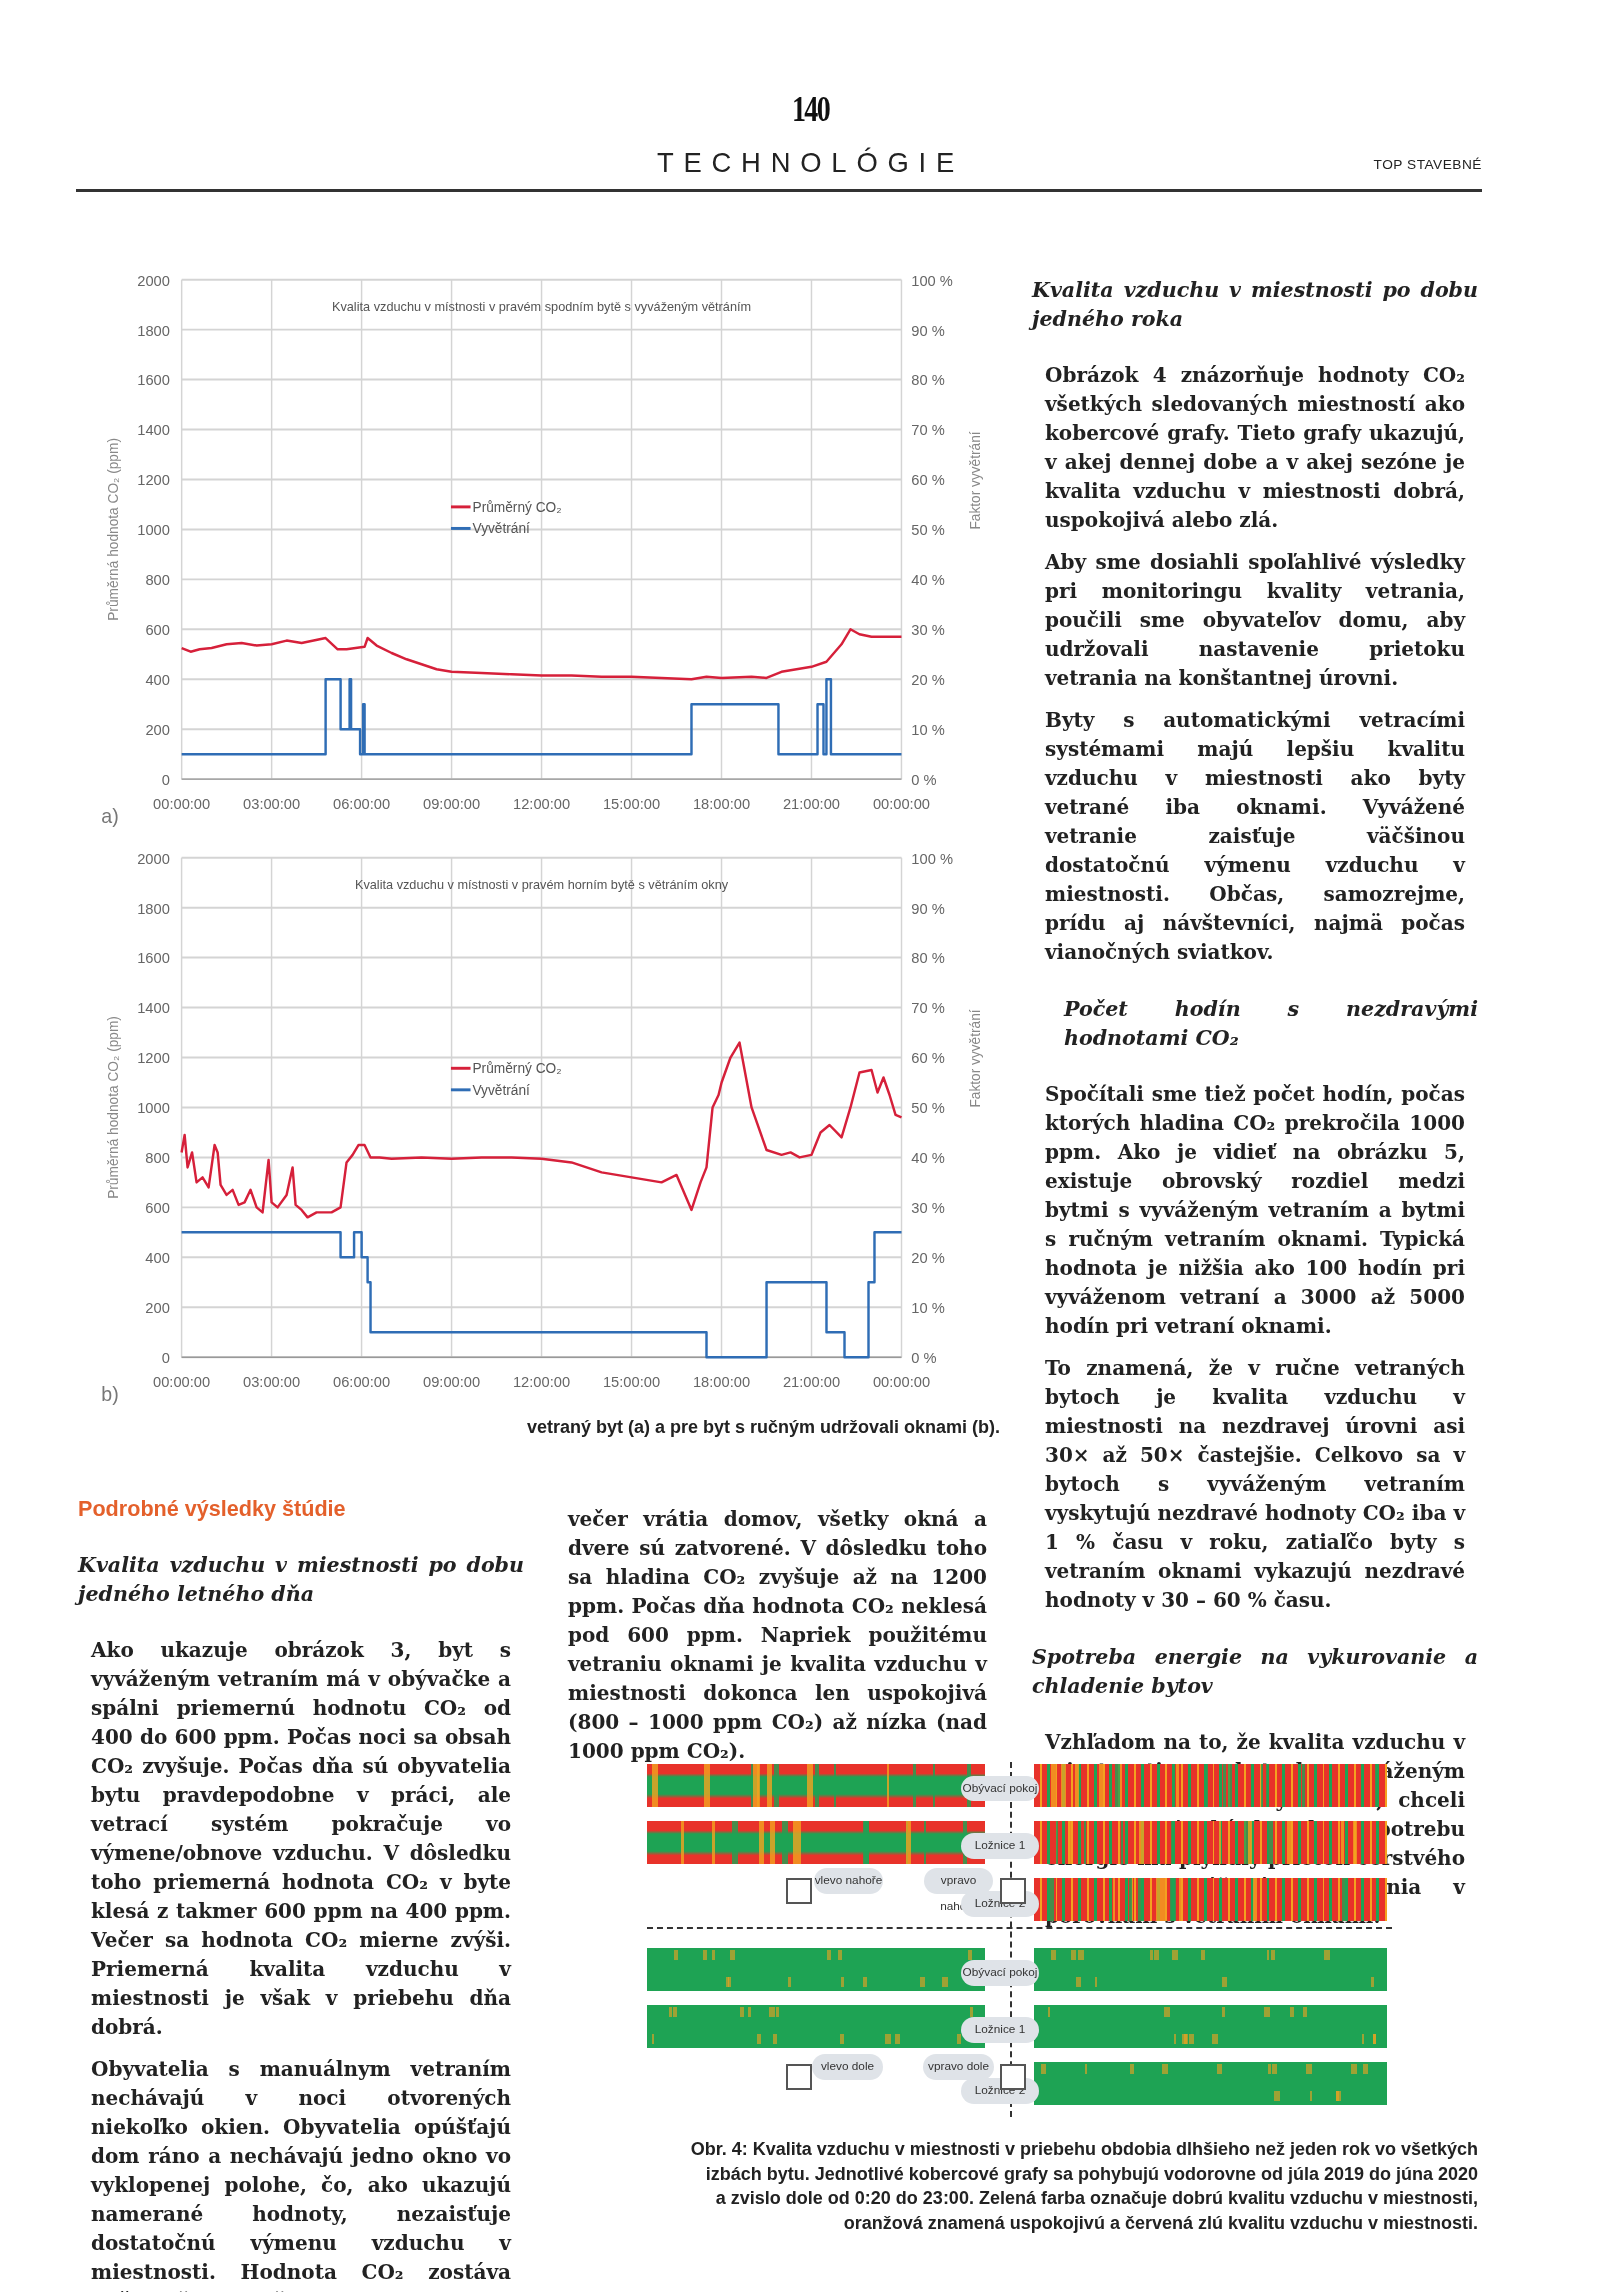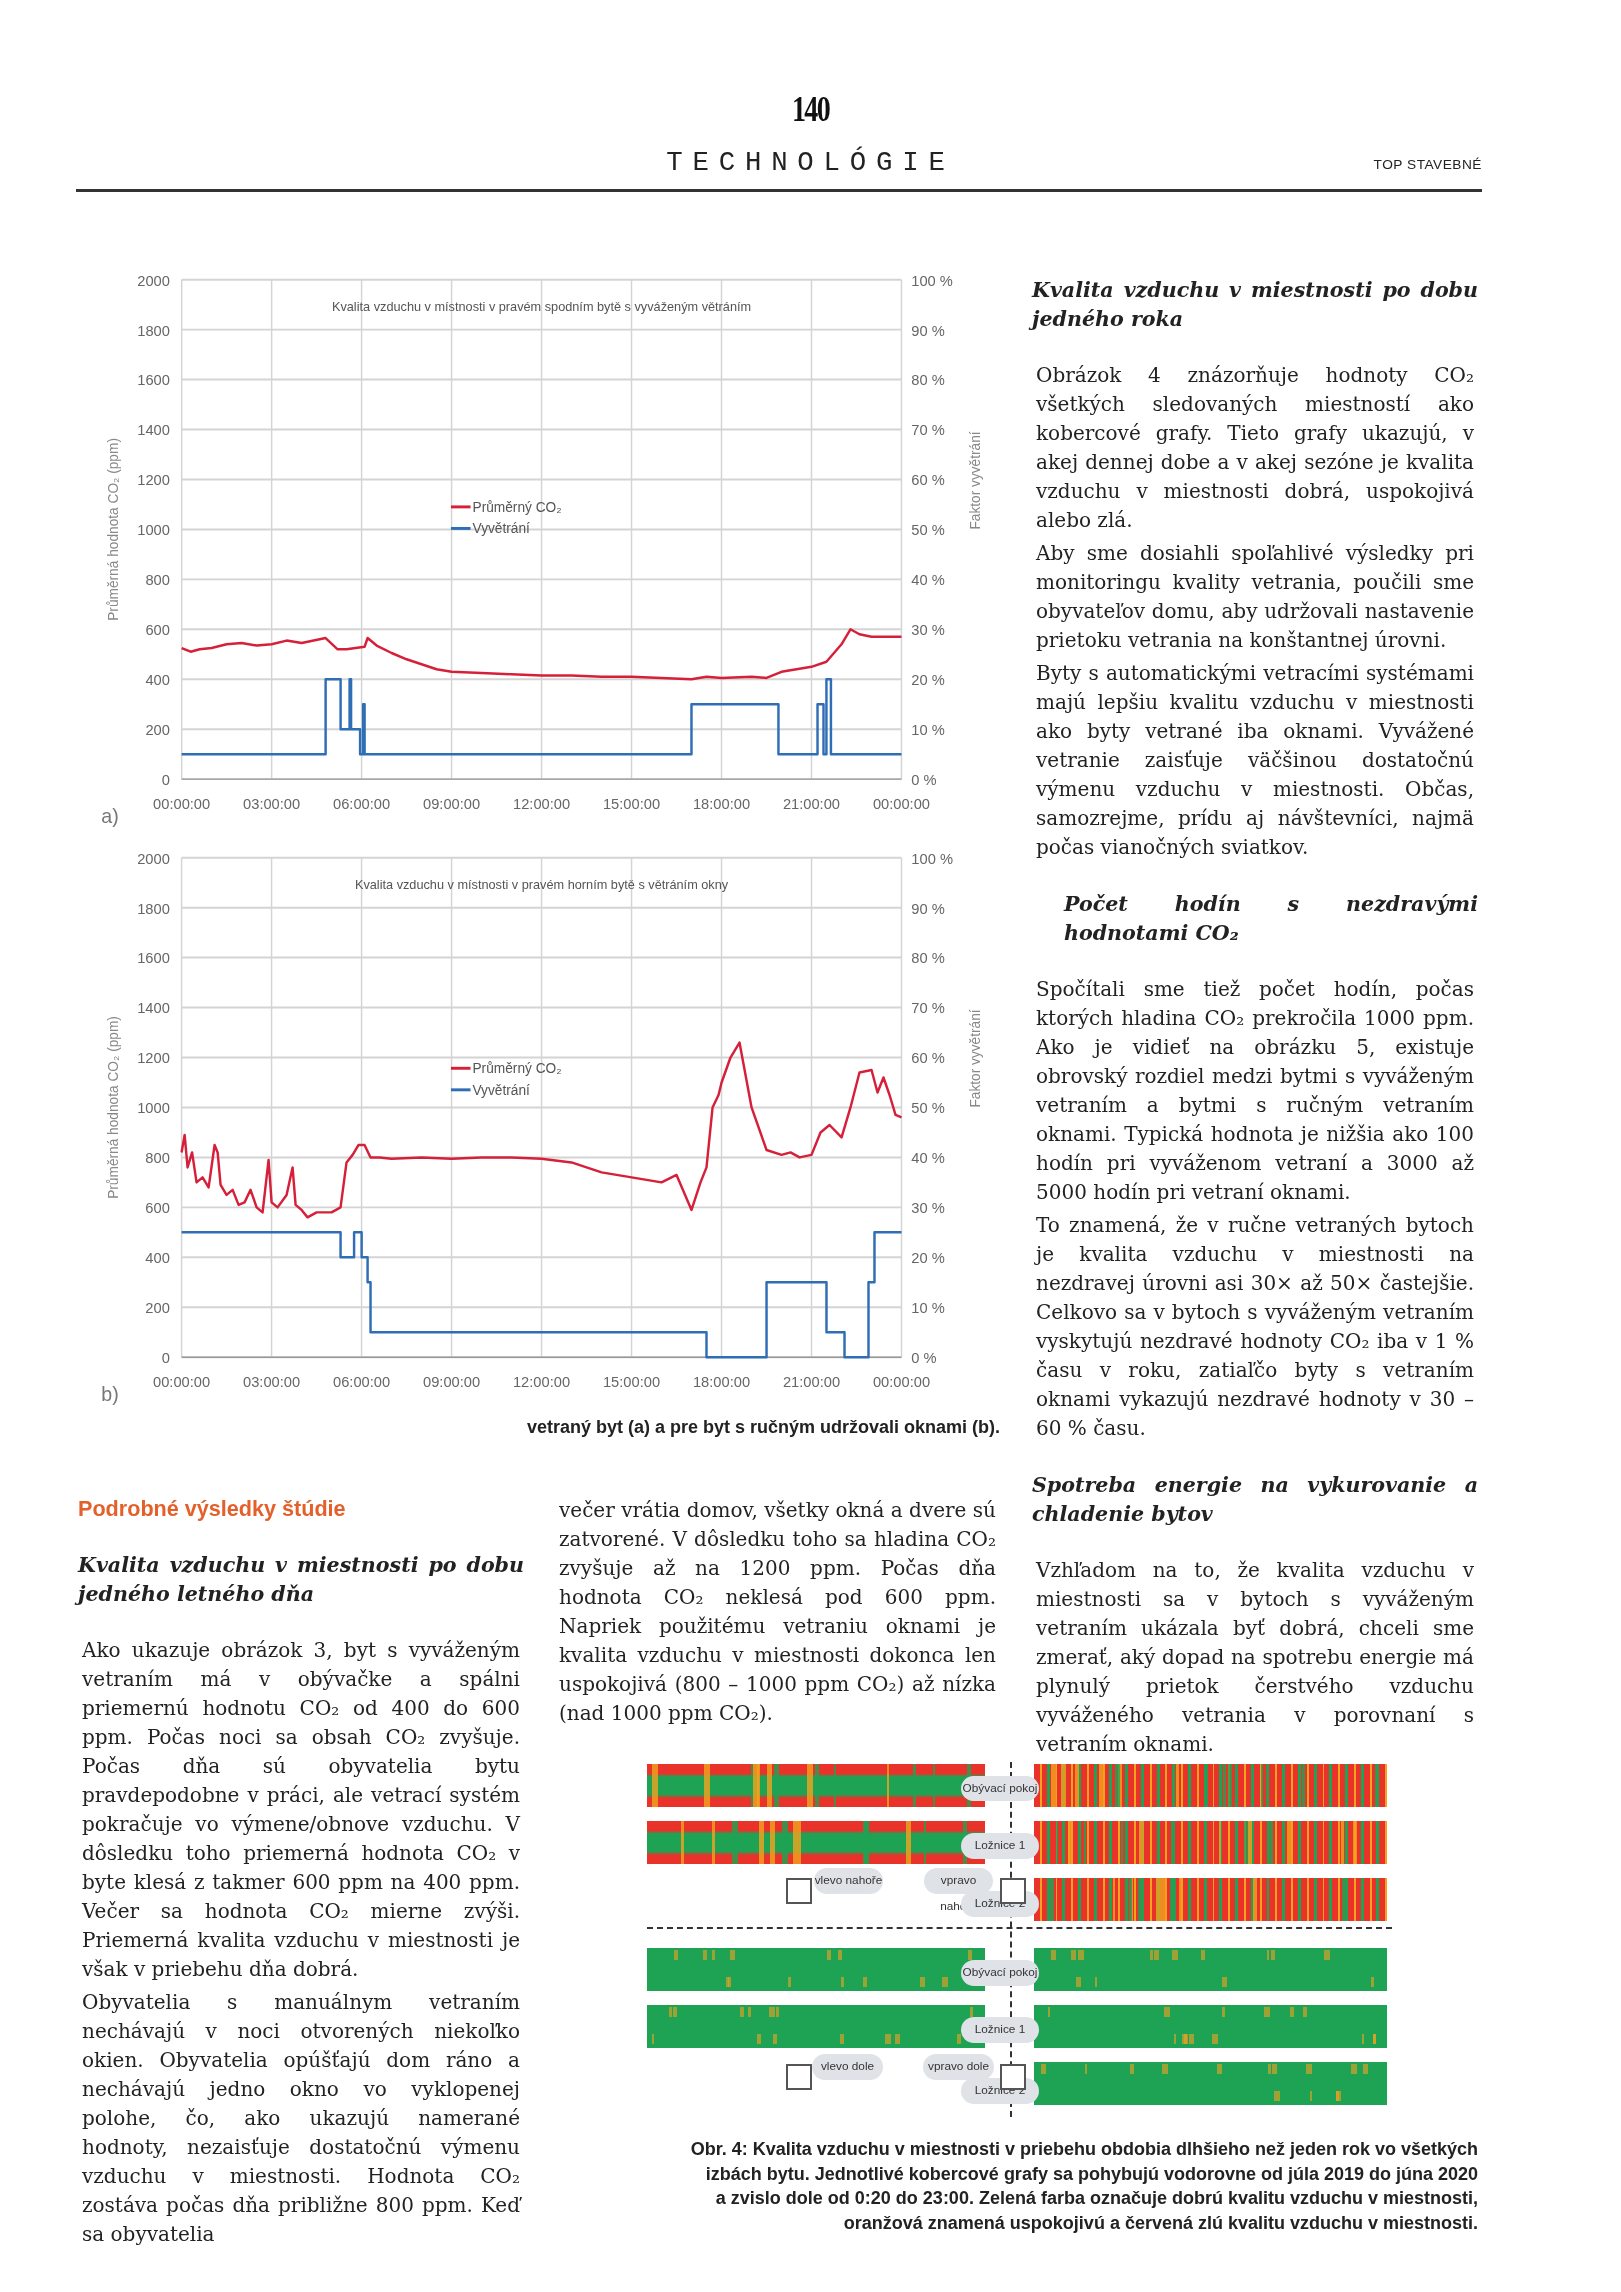--- a/index.html
+++ b/index.html
@@ -1,31 +1,31 @@
 <!DOCTYPE html>
 <html><head>
 <meta charset="utf-8">
 <style>
   html,body{margin:0;padding:0;background:#fff;}
   body{width:1621px;height:2293px;position:relative;overflow:hidden;font-family:"DejaVu Serif",serif;color:#222;}
   .abs{position:absolute;}
   #page-number{left:0;width:1621px;top:90px;text-align:center;font-family:"Liberation Serif",serif;font-weight:bold;font-size:35px;letter-spacing:-2px;color:#111;transform:scaleX(0.8);}
-  #section-title{left:0;width:1621px;top:147px;text-align:center;font-family:Liberation Mono, monospace;font-size:27.4px;letter-spacing:9.8px;color:#222;}
+  #section-title{left:0;width:1621px;top:147px;text-align:center;font-family:Liberation Sans, sans-serif;font-size:27.4px;letter-spacing:9.8px;color:#222;}
   #magazine-name{right:139px;top:157px;font-family:"Liberation Sans",sans-serif;font-size:13.7px;color:#222;letter-spacing:0.5px;}
   #header-rule{left:76px;width:1406px;top:189px;height:2.9px;background:#333;}
 
   .chart{left:93px;width:902px;}
   .chart svg{display:block;}
   .chart text{font-family:"Liberation Sans",sans-serif;}
 
   .caption{font-family:"Liberation Sans",sans-serif;font-weight:bold;font-size:18px;line-height:24.5px;text-align:right;color:#222;}
   .caption sub{font-size:10.8px;}
 
   .body-text{font-family:"DejaVu Serif",serif;font-size:20px;line-height:29px;text-align:justify;color:#222;hyphens:manual;}
-  .body-text p{margin:4px;}
+  .body-text p{margin:13px;font-weight:bold;}
   .subhead{font-family:"DejaVu Serif",serif;font-style:italic;font-weight:bold;font-size:20.6px;line-height:29px;text-align:justify;color:#222;}
   .orange-head{font-family:"Liberation Sans",sans-serif;font-weight:bold;font-size:21.6px;color:#e4602b;}
 
   .carpet-row{position:absolute;height:43px;}
   .seg{position:absolute;top:0;height:100%;}
   .pill{position:absolute;background:#dfe3e8;border-radius:15.7px;font-family:"Liberation Sans",sans-serif;font-size:11.8px;color:#333;text-align:center;height:25.5px;line-height:25.5px;}
   .win-icon{position:absolute;width:21.6px;height:21.6px;border:2px solid #555;background:#fff;}
   .dash-h{position:absolute;height:0;border-top:2.9px dashed #333;}
   .dash-v{position:absolute;width:0;border-left:2.9px dashed #333;}
 </style>

